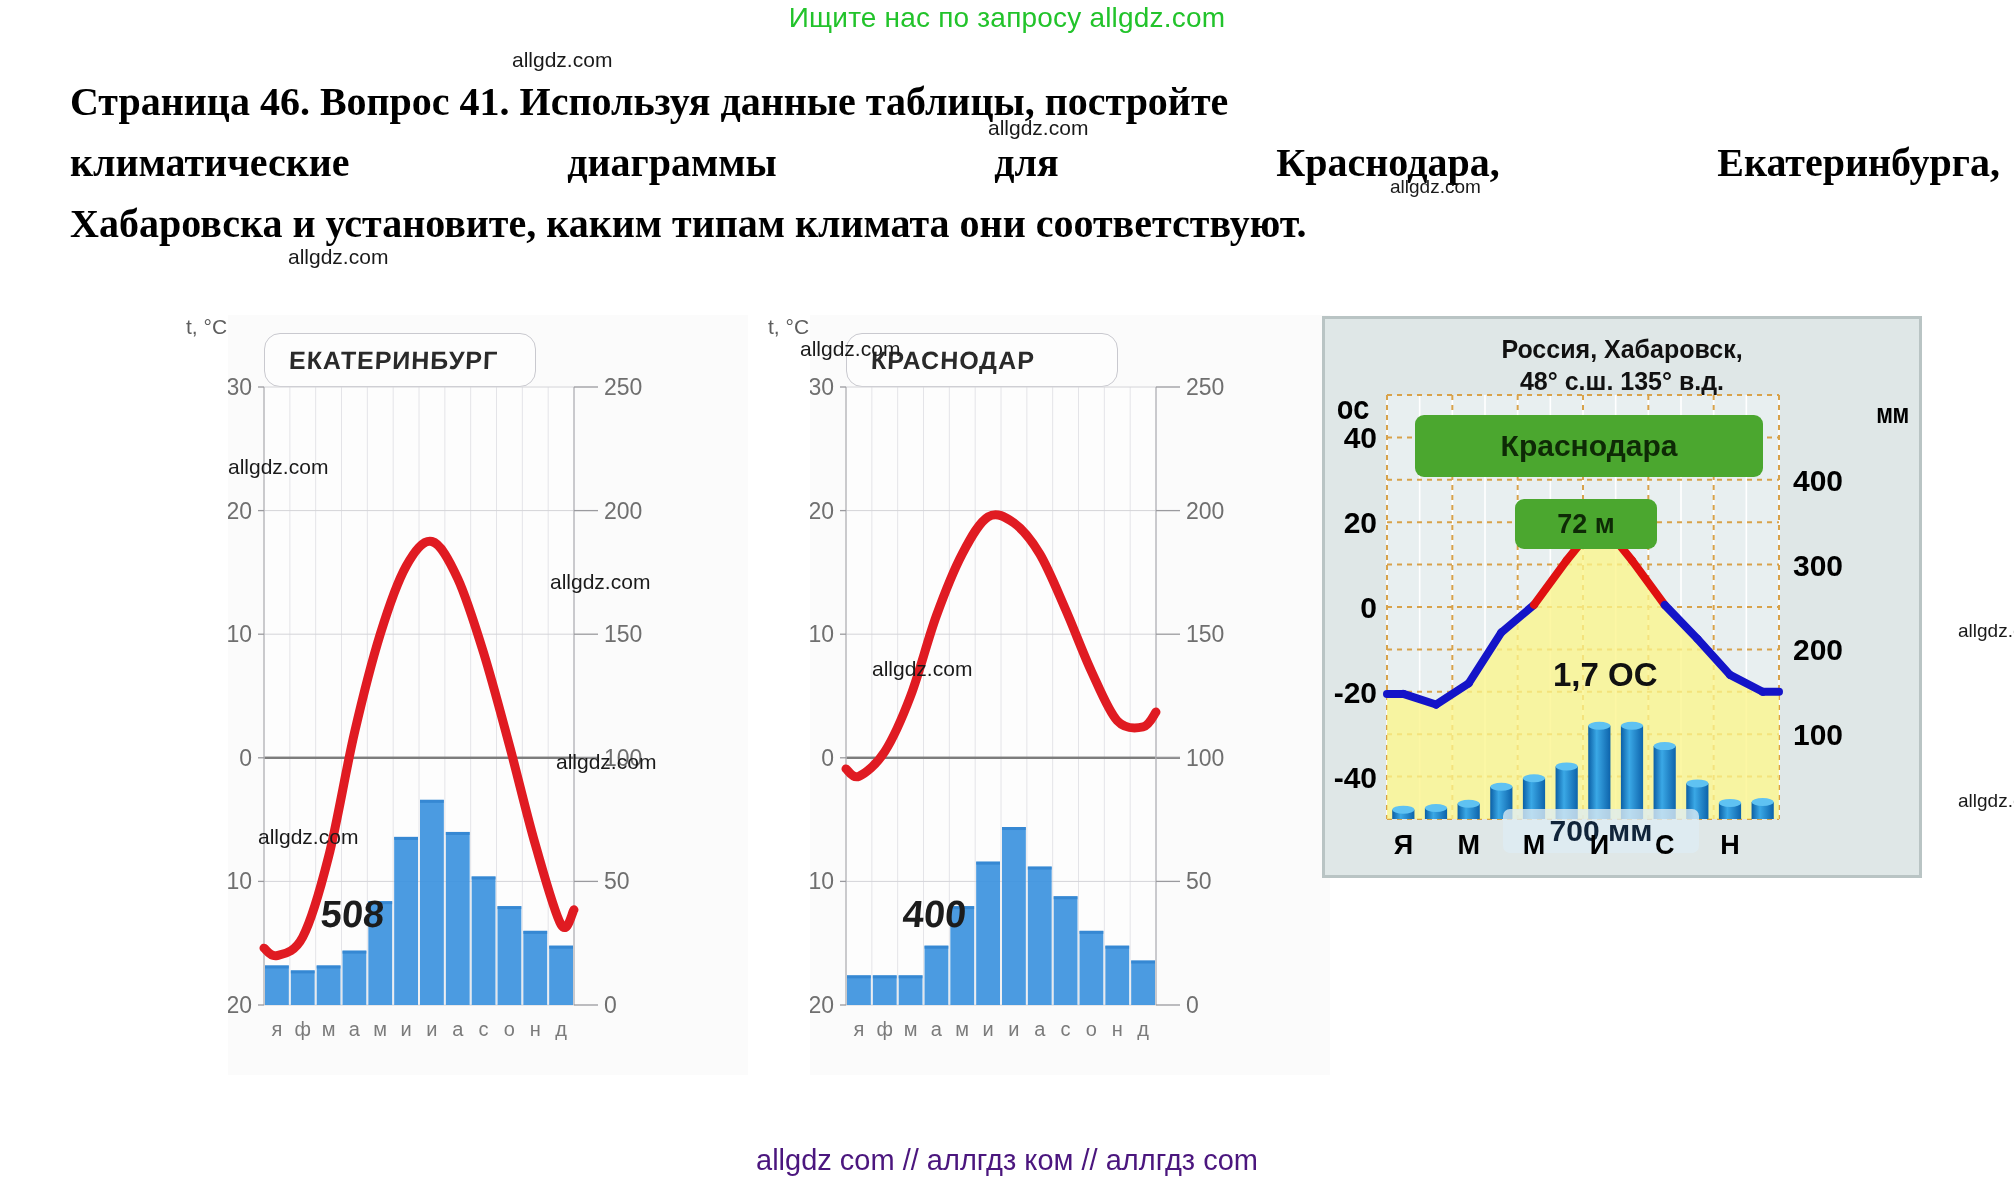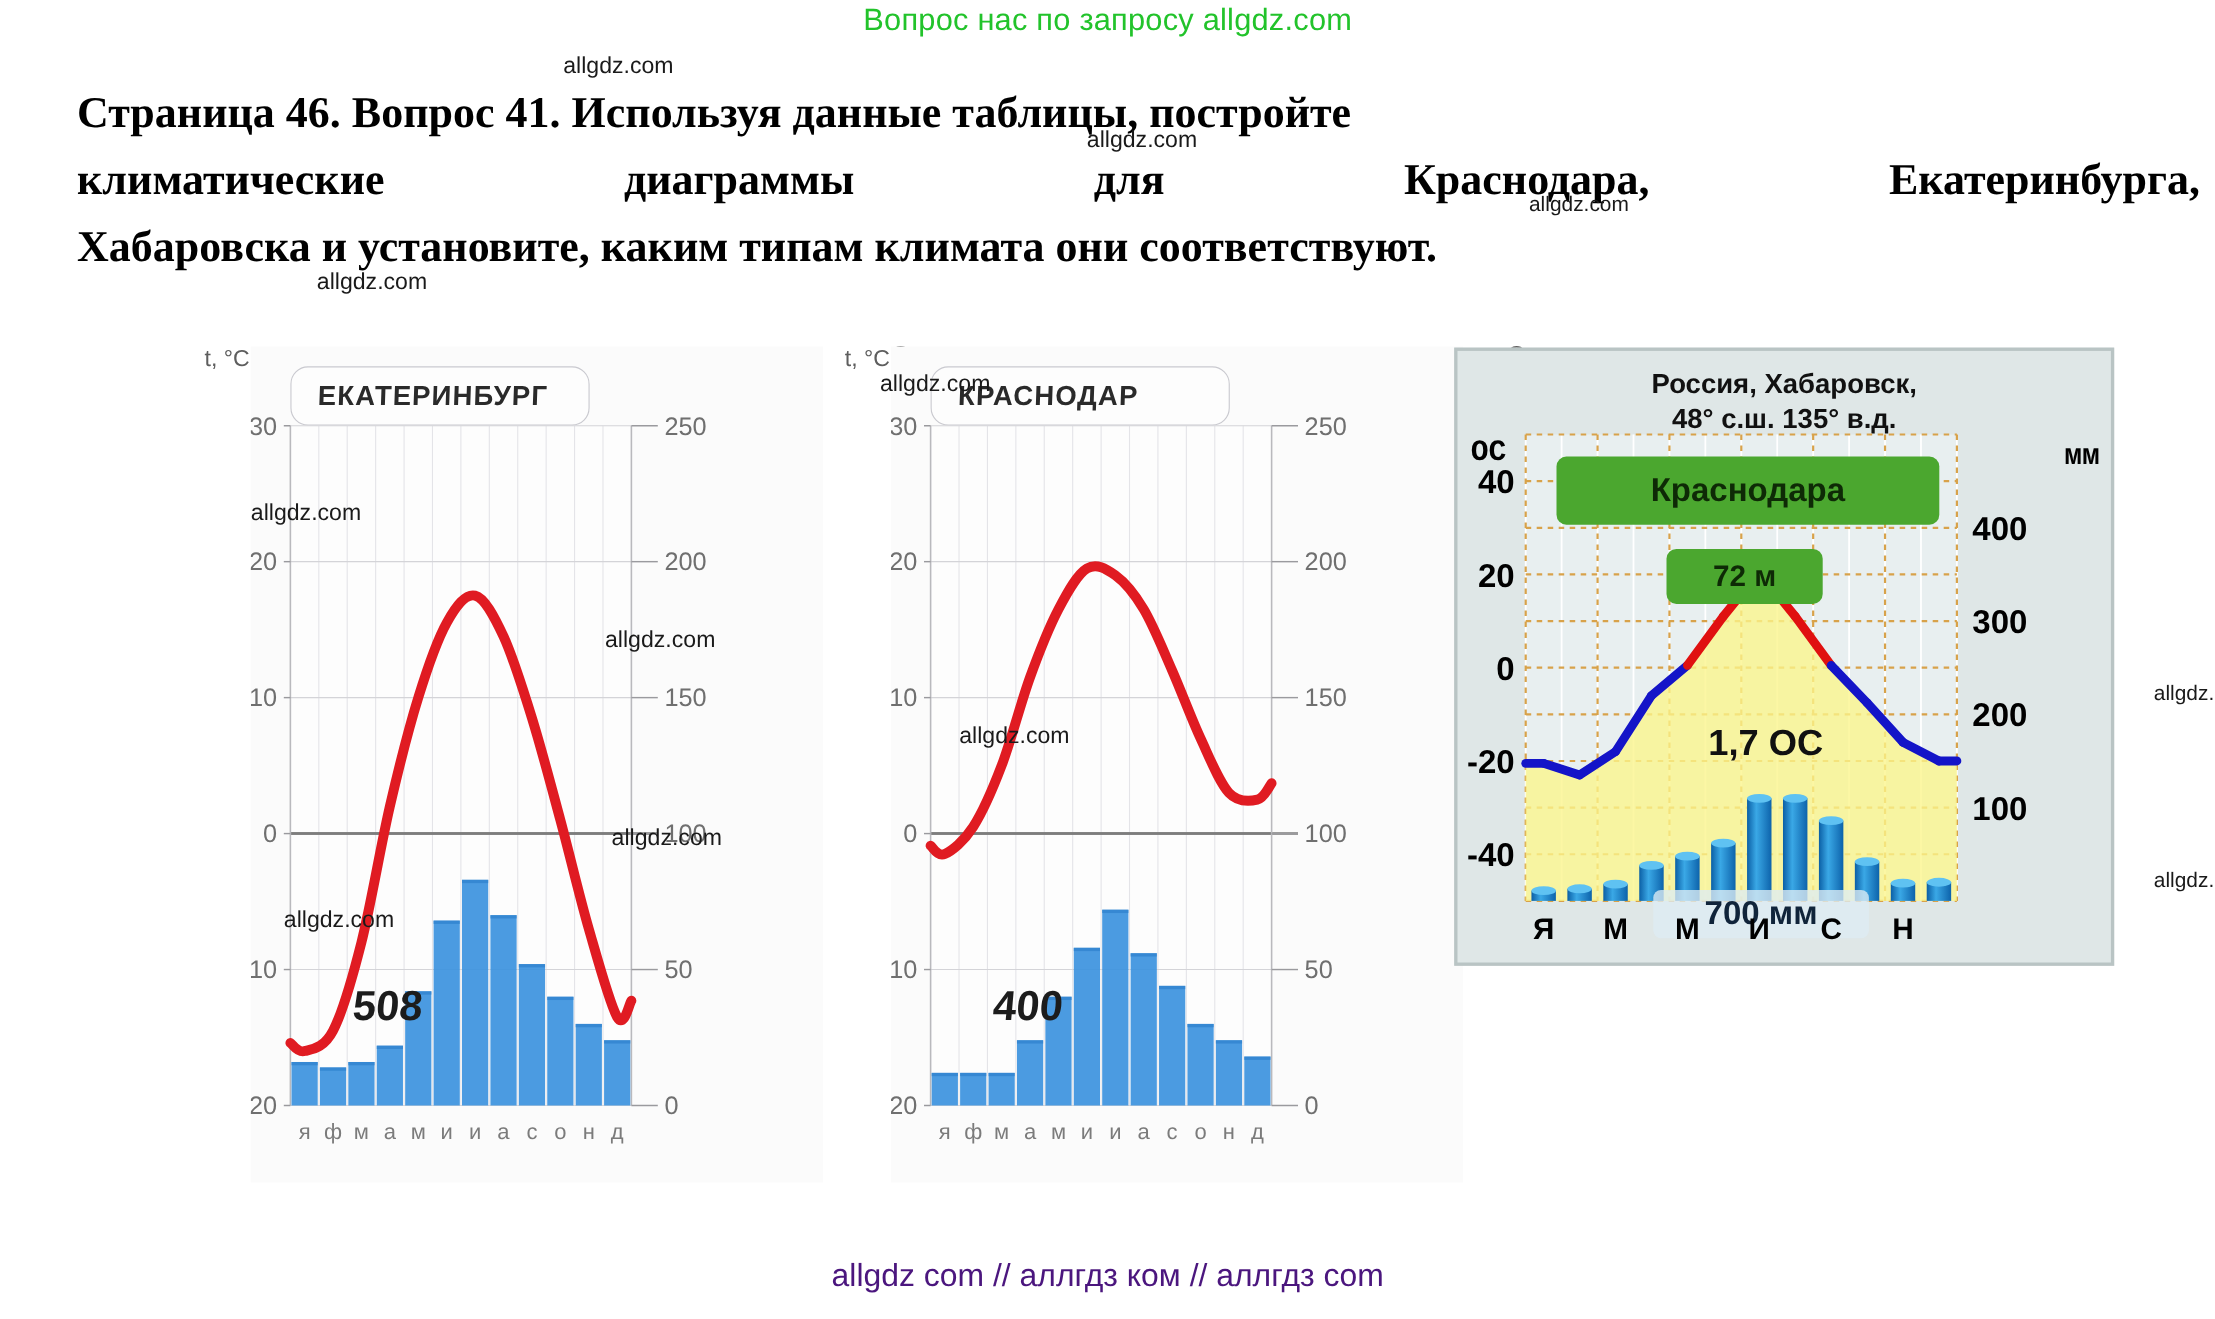--- a/index.html
+++ b/index.html
@@ -83,21 +83,21 @@
     font-weight:bold;font-size:33px;color:#111;
   }
   .footer{
     position:absolute;left:0;bottom:22px;width:100%;text-align:center;
     color:#4b167e;font-size:29px;font-family:"Liberation Sans",sans-serif;
   }
 </style>
 </head>
 <body>
 
-<div class="wm-green">Вопрос нас по запросу allgdz.com</div>
+<div class="wm-green">Ищите нас по запросу allgdz.com</div>
 
 <div class="title-block">
   <div class="tl">Страница 46. Вопрос 41. Используя данные таблицы, постройте</div>
   <div class="tl just">
     <span>климатические</span>
     <span>диаграммы</span>
     <span>для</span>
     <span>Краснодара,</span>
     <span>Екатеринбурга,</span>
   </div>

